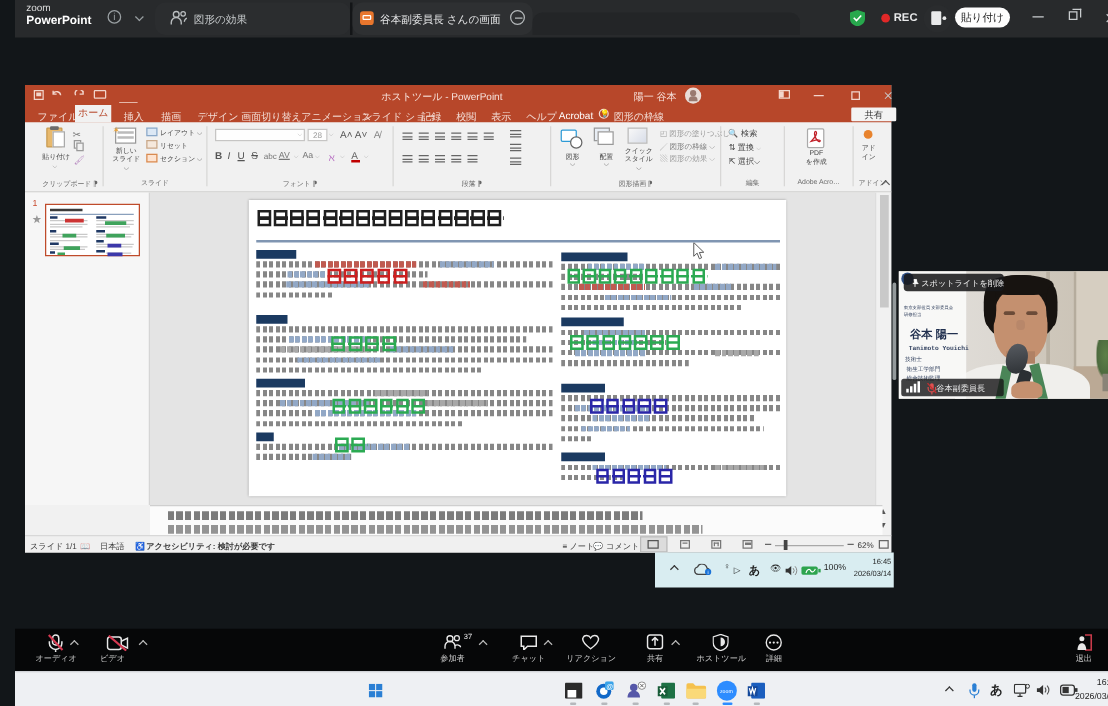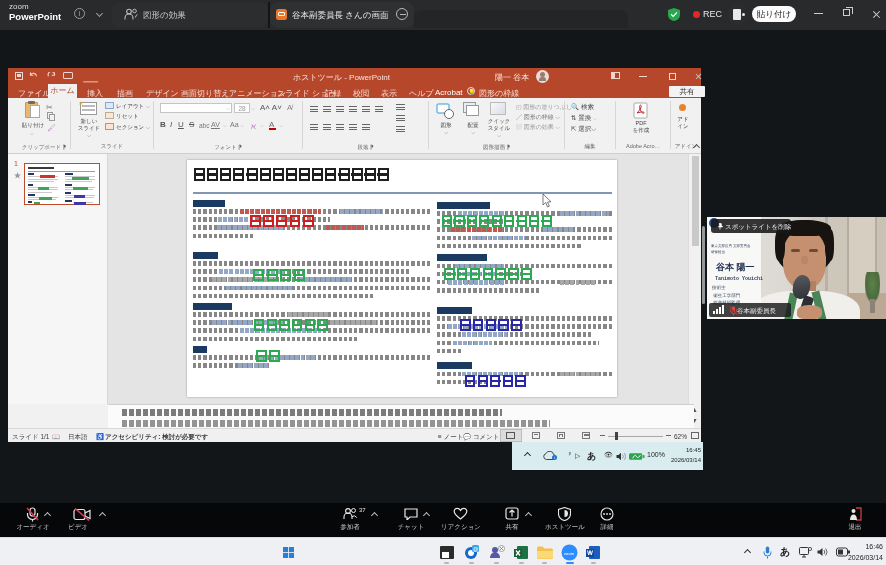--- a/index.html
+++ b/index.html
@@ -1,16 +1,16 @@
 <!DOCTYPE html>
 <html><head><meta charset="utf-8">
 <style>
 *{margin:0;padding:0;box-sizing:border-box}
 html,body{width:886px;height:565px;overflow:hidden;background:#121619;font-family:"Liberation Sans",sans-serif}
-#stage{position:absolute;left:0;top:0;width:741px;height:565px}
+#stage{position:absolute;left:12px;top:0;width:741px;height:565px}
 .abs{position:absolute}
 .cu{position:absolute;width:5px;height:5px;border-left:1.2px solid #bbb;border-top:1.2px solid #bbb;transform:rotate(45deg)}
 .cv{position:absolute;width:5px;height:5px;border-right:1.2px solid #9aa0a3;border-bottom:1.2px solid #9aa0a3;transform:rotate(45deg)}
 .xx{position:absolute;width:9px;height:9px}
 .xx:before,.xx:after{content:"";position:absolute;left:4px;top:0;width:1.2px;height:9px;background:#c9cdcf}
 .xx:before{transform:rotate(45deg)}.xx:after{transform:rotate(-45deg)}
 .chip{position:absolute;left:0;background:#1b3a61;height:7px}
 .tl{position:absolute;left:0;height:4.5px;background:repeating-linear-gradient(90deg,#878787 0 3.2px,rgba(255,255,255,0) 3.2px 5.2px)}
 .sr,.sb,.sg{position:absolute;top:0;height:4.8px}
 .sr{background:repeating-linear-gradient(90deg,#c05a50 0 3.9px,rgba(255,255,255,0) 3.9px 5.2px)}
@@ -42,21 +42,21 @@
  <div class="abs" style="left:292px;top:10px;font-size:8.5px;color:#e8e9ea">谷本副委員長 さんの画面</div>
  <div class="abs" style="left:396px;top:8px;width:12px;height:12px;border:1px solid #b5b9bb;border-radius:50%">
         <div style="position:absolute;left:2.5px;top:5px;width:6px;height:1.2px;background:#b5b9bb"></div>
       </div>
  <div class="abs" style="left:414px;top:10px;width:214px;height:18px;background:#232527;border-radius:8px 8px 0 0"></div>
  <svg class="abs" style="left:668px;top:8px" width="12" height="13" viewBox="0 0 12 13">
         <path d="M6 0 L12 2 V7 C12 10.5 9 12.5 6 13 C3 12.5 0 10.5 0 7 V2 Z" fill="#27a84d"></path>
         <path d="M3 6.2 L5.2 8.4 L9 4.4" stroke="#fff" stroke-width="1.3" fill="none"></path>
       </svg>
  <div class="abs" style="left:693px;top:11px;width:7px;height:7px;background:#e02828;border-radius:50%"></div>
- <div class="abs" style="left:703px;top:9px;font-size:9px;color:#e8e9ea;font-weight:normal">REC</div>
+ <div class="abs" style="left:703px;top:9px;font-size:9px;color:#e8e9ea;font-weight:bold">REC</div>
  <div class="abs" style="left:727px;top:4px;width:22px;height:22px;background:#2a2c2e;border-radius:50%"></div>
  <div class="abs" style="left:733px;top:9px;width:8px;height:11px;background:#e8e9ea;border-radius:1px"></div>
  <div class="abs" style="left:742px;top:13px;width:3px;height:3px;background:#e8e9ea;border-radius:50%"></div>
  <div class="abs" style="left:752px;top:6px;width:44px;height:16px;background:#fdfdfd;border-radius:8px;color:#1a1a1a;font-size:8.5px;text-align:center;line-height:16px">貼り付け</div>
  <div class="abs" style="left:814px;top:13px;width:9px;height:1px;background:#c9cdcf"></div>
  <div class="abs" style="left:843px;top:9px;width:7px;height:7px;border:1px solid #c9cdcf"></div>
  <div class="abs" style="left:846px;top:7px;width:7px;height:7px;border:1px solid #c9cdcf;border-left:none;border-bottom:none"></div>
  <div class="xx" style="left:872px;top:10px"></div>
 </div>
 

